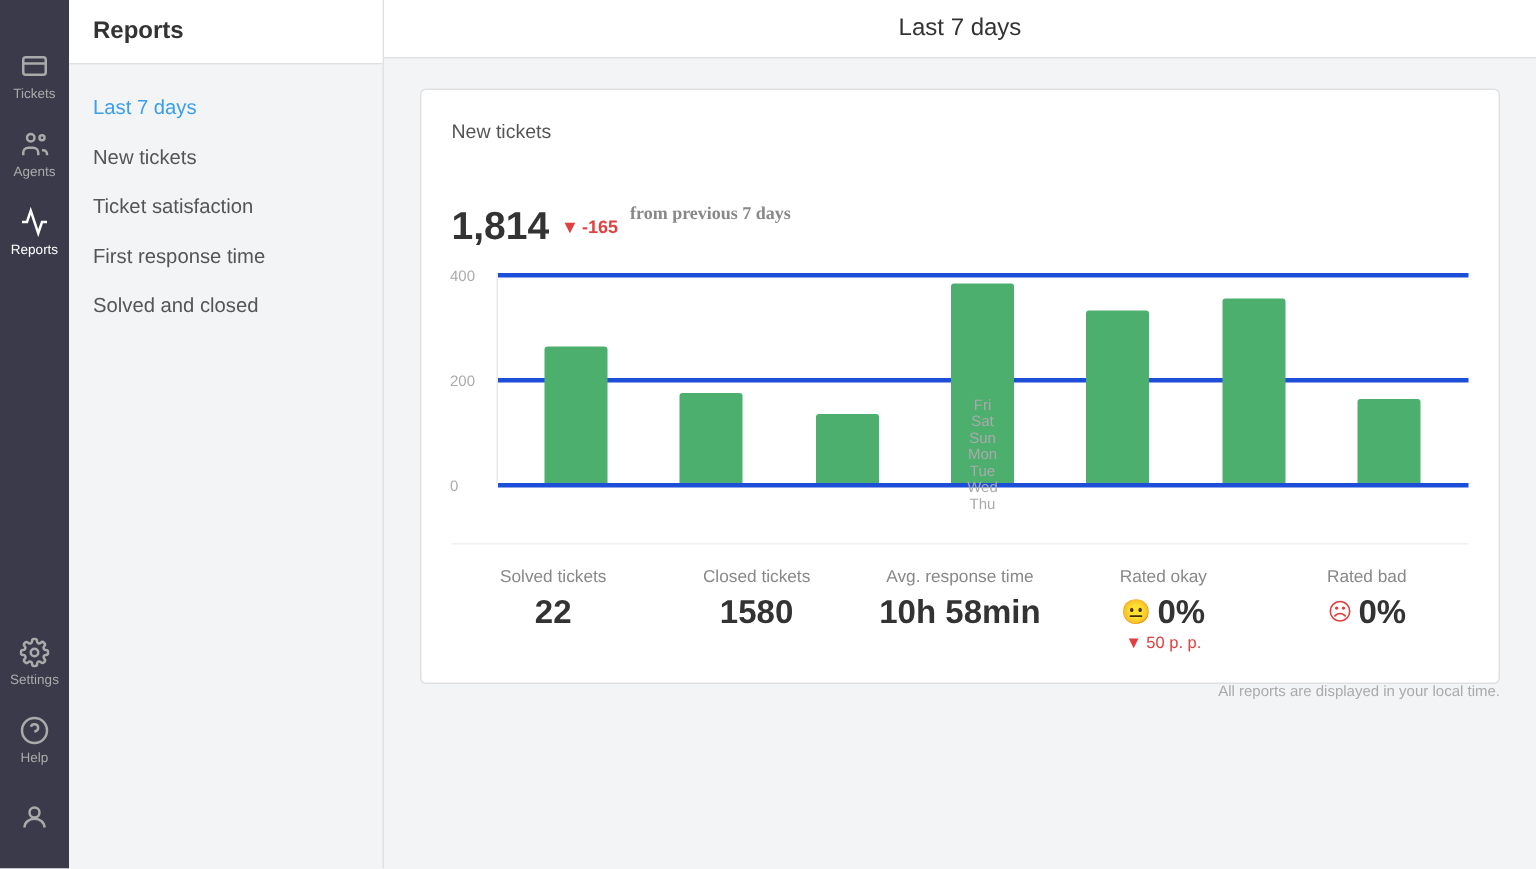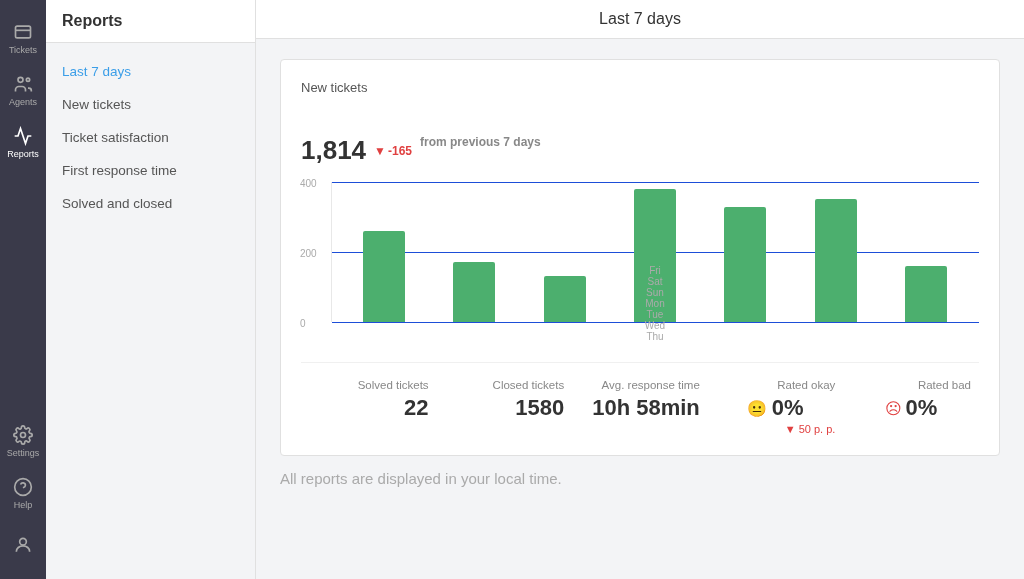--- a/index.html
+++ b/index.html
@@ -5,21 +5,21 @@
     * { margin: 0; padding: 0; box-sizing: border-box; }
     body { font-family: -apple-system, BlinkMacSystemFont, 'Segoe UI', sans-serif; display: flex; height: 579px; overflow: hidden; background: #f3f4f6; }
 
     
     .icon-nav {
       width: 46px;
       background: #3a3a4a;
       display: flex;
       flex-direction: column;
       align-items: center;
-      padding-top: 12px;
+      padding-top: 24px;
       gap: 0;
       flex-shrink: 0;
     }
     .icon-nav-item {
       width: 46px;
       height: 52px;
       display: flex;
       flex-direction: column;
       align-items: center;
       justify-content: center;
@@ -112,37 +112,38 @@
     .card-change {
       font-size: 12px;
       color: #e04040;
       display: flex;
       align-items: center;
       gap: 2px;
     }
     .card-change-text {
       font-size: 12px;
       color: #888;
+      font-family: Liberation Serif, serif;
     }
 
     
     .chart-area {
       margin-top: 16px;
       height: 160px;
       position: relative;
     }
     .chart-grid {
       position: absolute;
       top: 0; left: 30px; right: 0; bottom: 20px;
       border-left: 1px solid #e8e8e8;
     }
     .grid-line {
       position: absolute;
       left: 0; right: 0;
-      border-top: 1px solid #1d4ed8;
+      border-top: 3px solid #1d4ed8;
     }
     .grid-label {
       position: absolute;
       left: -32px;
       font-size: 10px;
       color: #aaa;
       transform: translateY(-50%);
     }
     .bars-container {
       position: absolute;
@@ -184,21 +185,21 @@
     
     .stats-row {
       display: flex;
       border-top: 1px solid #f0f0f0;
       margin-top: 20px;
       padding-top: 16px;
       gap: 0;
     }
     .stat-item {
       flex: 1;
-      text-align: right;
+      text-align: center;
       border-right: none;
       padding: 0 8px;
     }
     .stat-label {
       font-size: 11.5px;
       color: #888;
       margin-bottom: 4px;
     }
     .stat-value {
       font-size: 22px;
@@ -206,24 +207,24 @@
       color: #333;
     }
     .stat-change {
       font-size: 11px;
       margin-top: 2px;
     }
     .stat-change.up { color: #4caf6e; }
     .stat-change.down { color: #e04040; }
 
     .footer-note {
-      text-align: left;
-      font-size: 15px;
+      text-align: right;
+      font-size: 10px;
       color: #aaa;
-      margin-top: 14px;
+      margin-top: 0;
     }
 
     
     .smiley { font-size: 16px; }
     .smiley-great { color: #4caf6e; }
     .smiley-okay { color: #f0a500; }
     .smiley-bad { color: #e04040; }
 
     .stat-value-row {
       display: flex;

